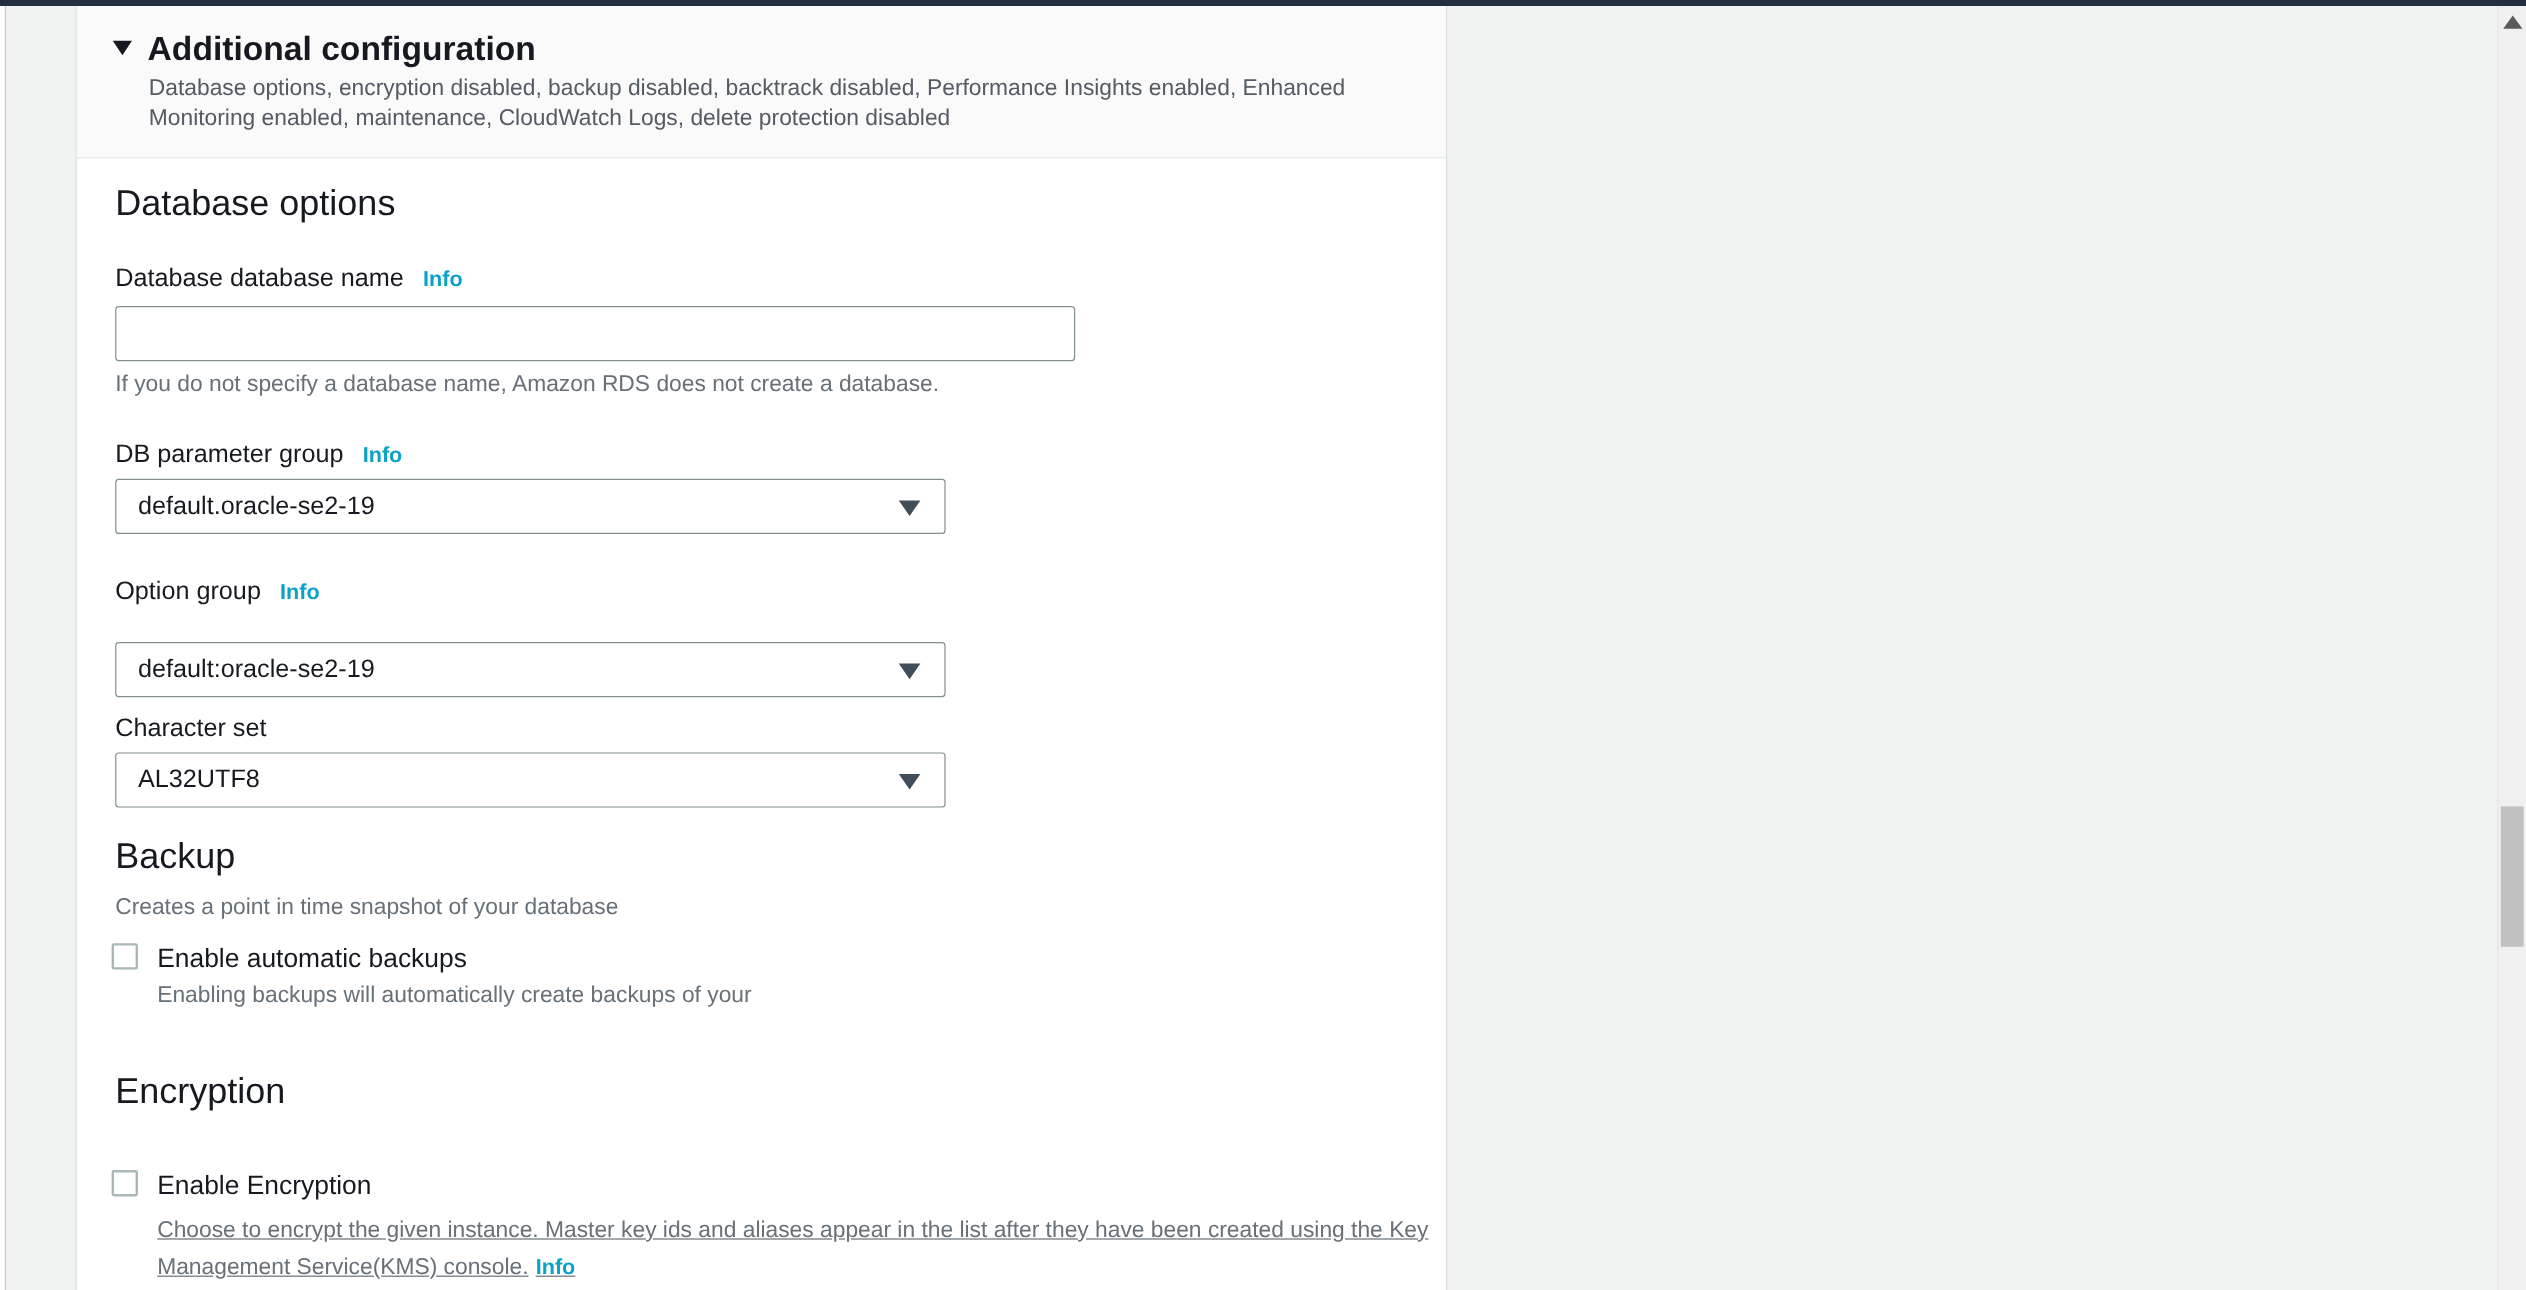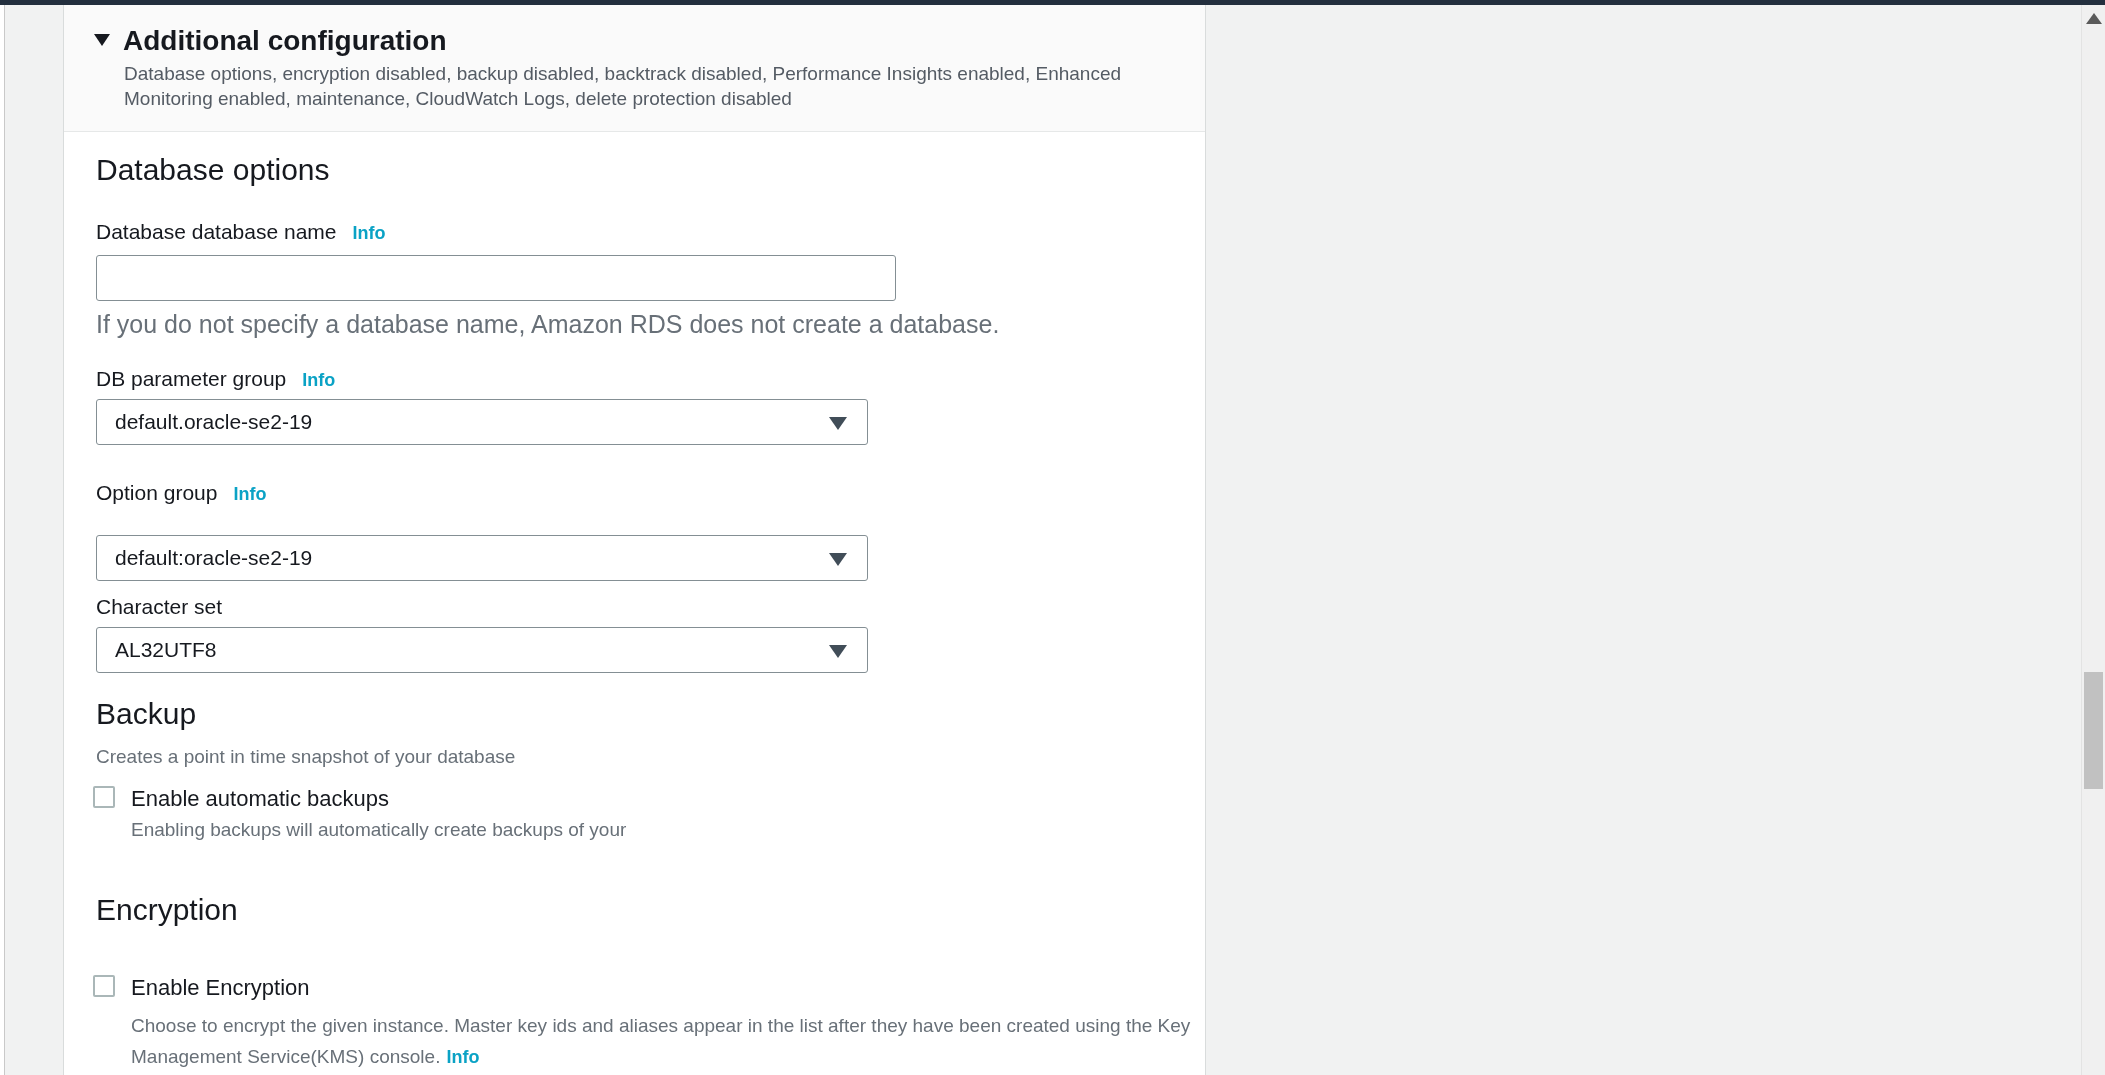--- a/index.html
+++ b/index.html
@@ -36,23 +36,23 @@
   .section-heading { position:absolute; left:32px; font-size:30px; font-weight:400; color:#16191f; white-space:nowrap; }
   .field-label-row { position:absolute; left:32px; white-space:nowrap; }
   .field-label { font-size:21px; color:#16191f; }
   .info-link { font-size:18px; font-weight:700; color:#0aa2c5; margin-left:16px; cursor:pointer; }
   .text-input {
     position:absolute; left:32px; width:800px; height:46px;
     border:1px solid #848f94; border-radius:3px; background:#fff;
     font-family:"Liberation Sans", sans-serif; font-size:21px; color:#16191f;
     padding:0 16px; outline:none;
   }
-  .helper { position:absolute; left:32px; font-size:25px; color:#687078; white-space:nowrap; }
+  .helper { position:absolute; left:32px; font-size:19px; color:#687078; white-space:nowrap; }
   .select {
-    position:absolute; left:32px; width:772px; height:46px;
+    position:absolute; left:32px; width:692px; height:46px;
     border:1px solid #848f94; border-radius:3px; background:#fff; cursor:pointer;
   }
   .select .sel-value { position:absolute; left:18px; top:0; line-height:44px; font-size:21px; color:#16191f; white-space:nowrap; }
   .select .sel-caret {
     position:absolute; right:20px; top:17px; width:0; height:0;
     border-left:9px solid transparent; border-right:9px solid transparent;
     border-top:13px solid #414d58;
   }
   .sub-note { position:absolute; left:32px; font-size:19px; color:#687078; white-space:nowrap; }
   .checkbox {
@@ -136,21 +136,21 @@
     <div class="checkbox" style="top:781px;"></div>
     <div class="cb-label" style="top:781px;">Enable automatic backups</div>
     <div class="cb-helper" style="top:809px;">
       <div>Enabling backups will automatically create backups of your</div>
     </div>
 
     <div class="section-heading" style="top:888px;">Encryption</div>
 
     <div class="checkbox" style="top:970px;"></div>
     <div class="cb-label" style="top:970px;">Enable Encryption</div>
-    <div class="cb-helper" style="top:1005px;">
+    <div class="cb-helper" style="top:1005px;text-decoration:underline;">
       <div>Choose to encrypt the given instance. Master key ids and aliases appear in the list after they have been created using the Key</div>
       <div><span>Management Service(KMS) console.</span><span class="info-link">Info</span></div>
     </div>
 
   </div>
 
   <div class="scrollbar-track">
     <span class="scroll-arrow-up"></span>
     <div class="scroll-thumb"></div>
   </div>

